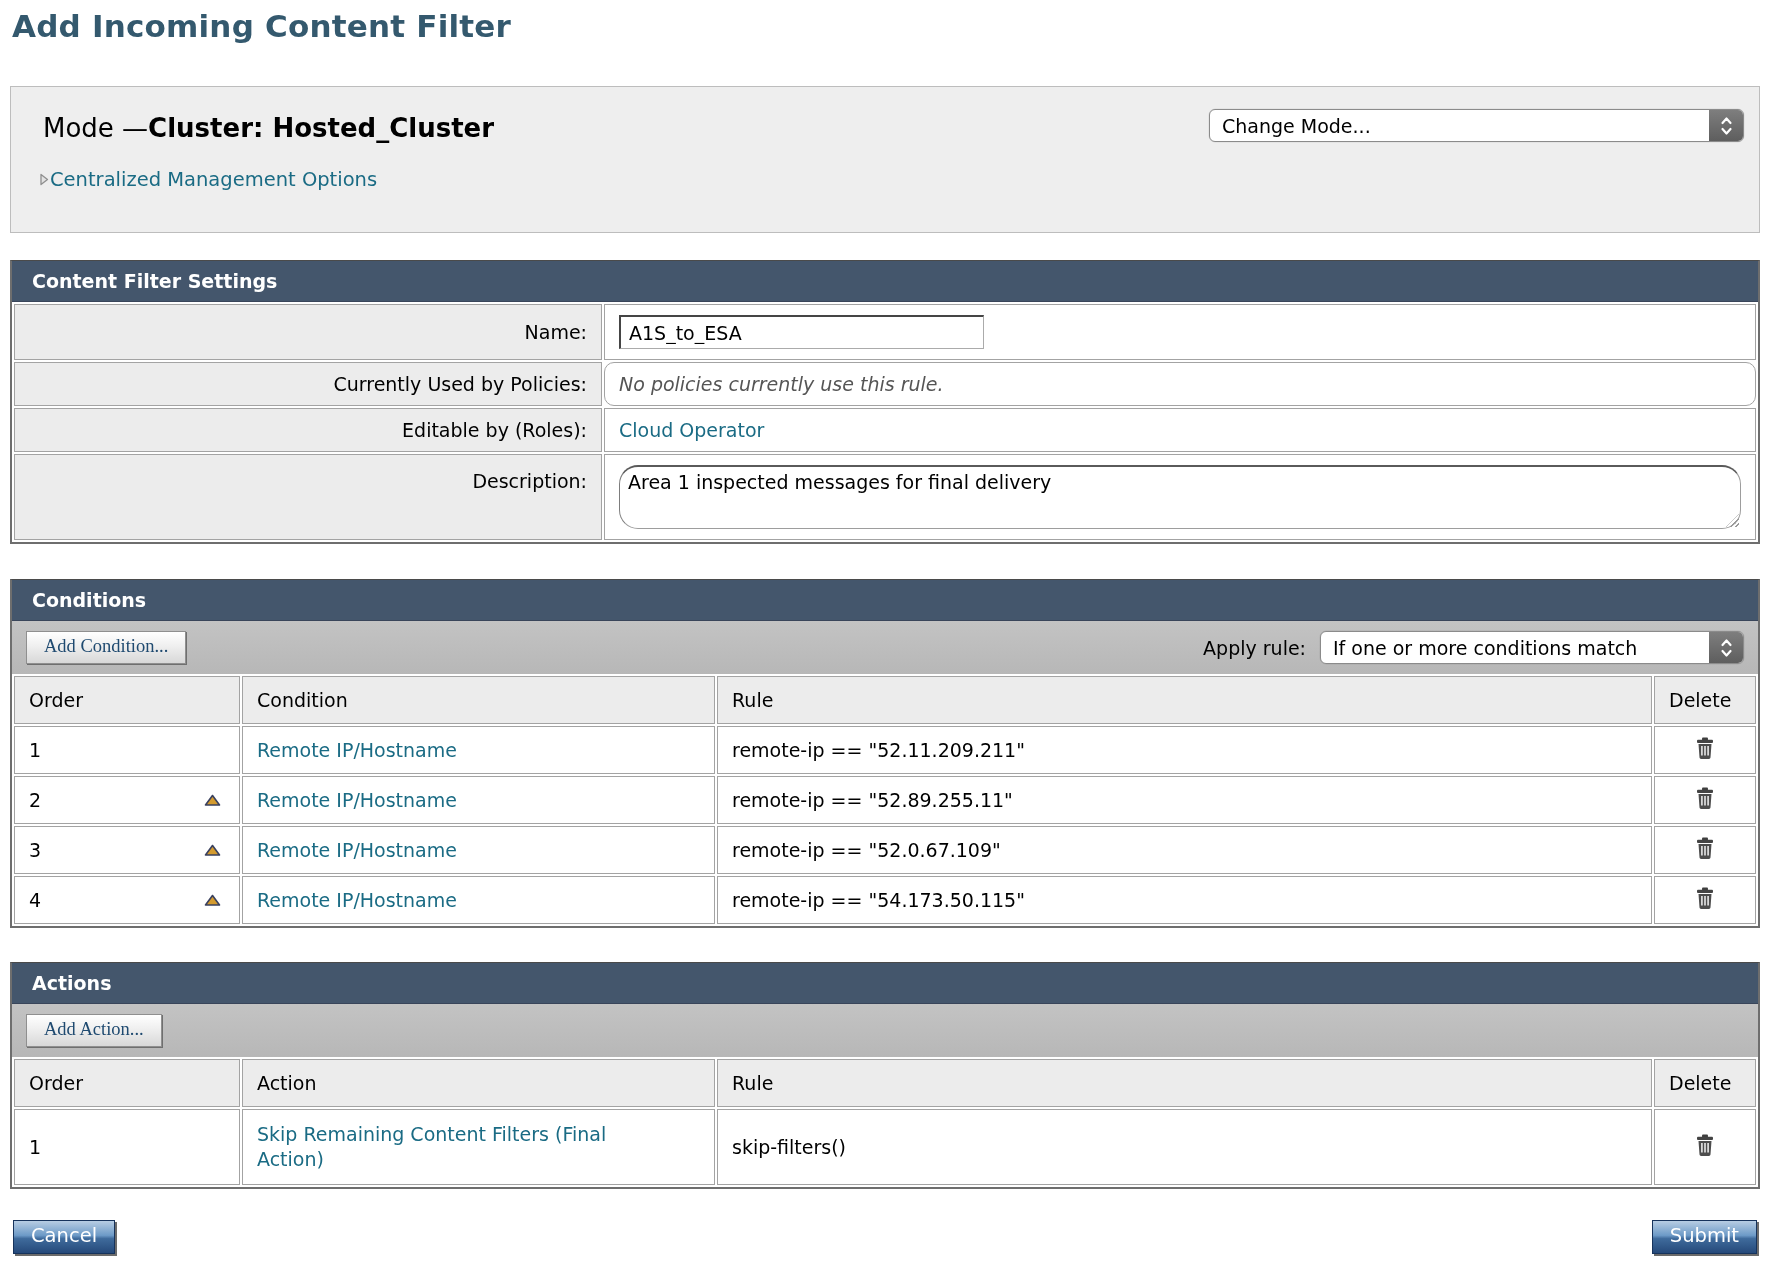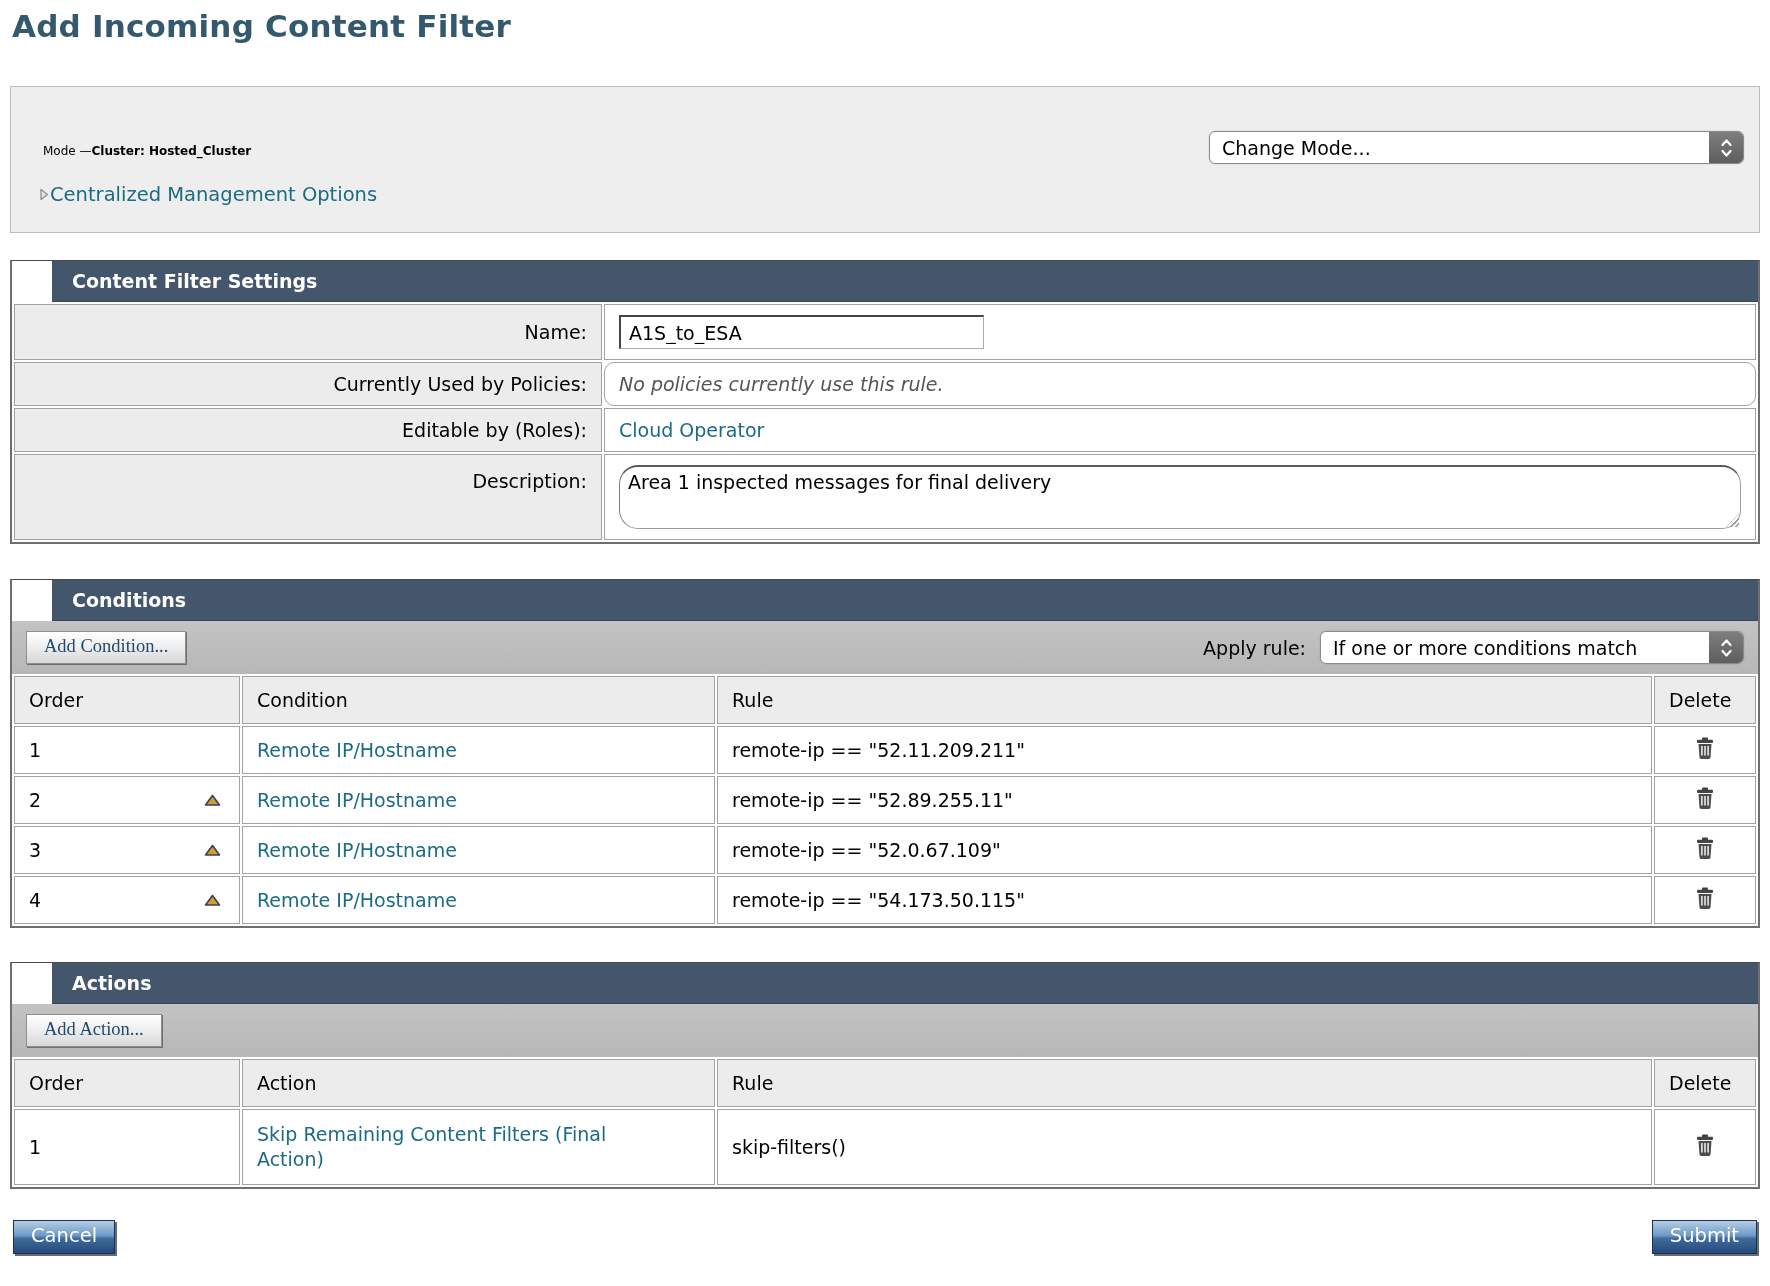--- a/index.html
+++ b/index.html
@@ -21,42 +21,41 @@
 
   
   .mode-panel {
     margin-top: 42px;
     background: #eeeeee;
     border: 1px solid #bdbdbd;
     height: 147px;
     position: relative;
     padding: 0 15px 0 32px;
   }
-  .mode-row { padding-top: 57px; font-size: 12px; }
+  .mode-row { padding-top: 26px; font-size: 26px; }
   .mode-row b { font-weight: bold; }
-  .change-mode-select { position: absolute; top: 44px; right: 15px; width: 535px; }
+  .change-mode-select { position: absolute; top: 22px; right: 15px; width: 535px; }
   .cmo-row {
     margin-top: 25px; display: inline-flex; align-items: center; gap: 1px;
     margin-left: -4px; cursor: pointer;
   }
   .cmo-link { color: #1a6b84; font-size: 19.5px; }
 
   
   .panel {
     margin-top: 27px;
     border: 2px solid #6e6e6e;
     border-top: 1px solid #4a4a4a;
     background: #ffffff;
   }
   .panel-header {
     background: #44566c;
     color: #ffffff; font-weight: bold; font-size: 19px;
     padding: 9px 0 9px 20px;
     border-bottom: 1px solid #39455a;
-    margin-left: 40px;
   }
   .toolbar {
     background: linear-gradient(180deg, #c3c3c3 0%, #b7b7b7 100%);
     padding: 10px 14px;
     display: flex; align-items: center;
   }
   .toolbar-right { margin-left: auto; display: flex; align-items: center; gap: 14px; }
 
   table.grid { width: 100%; border-collapse: separate; border-spacing: 2px; }
   table.grid td, table.grid th { border: 1px solid #a3a3a3; }

